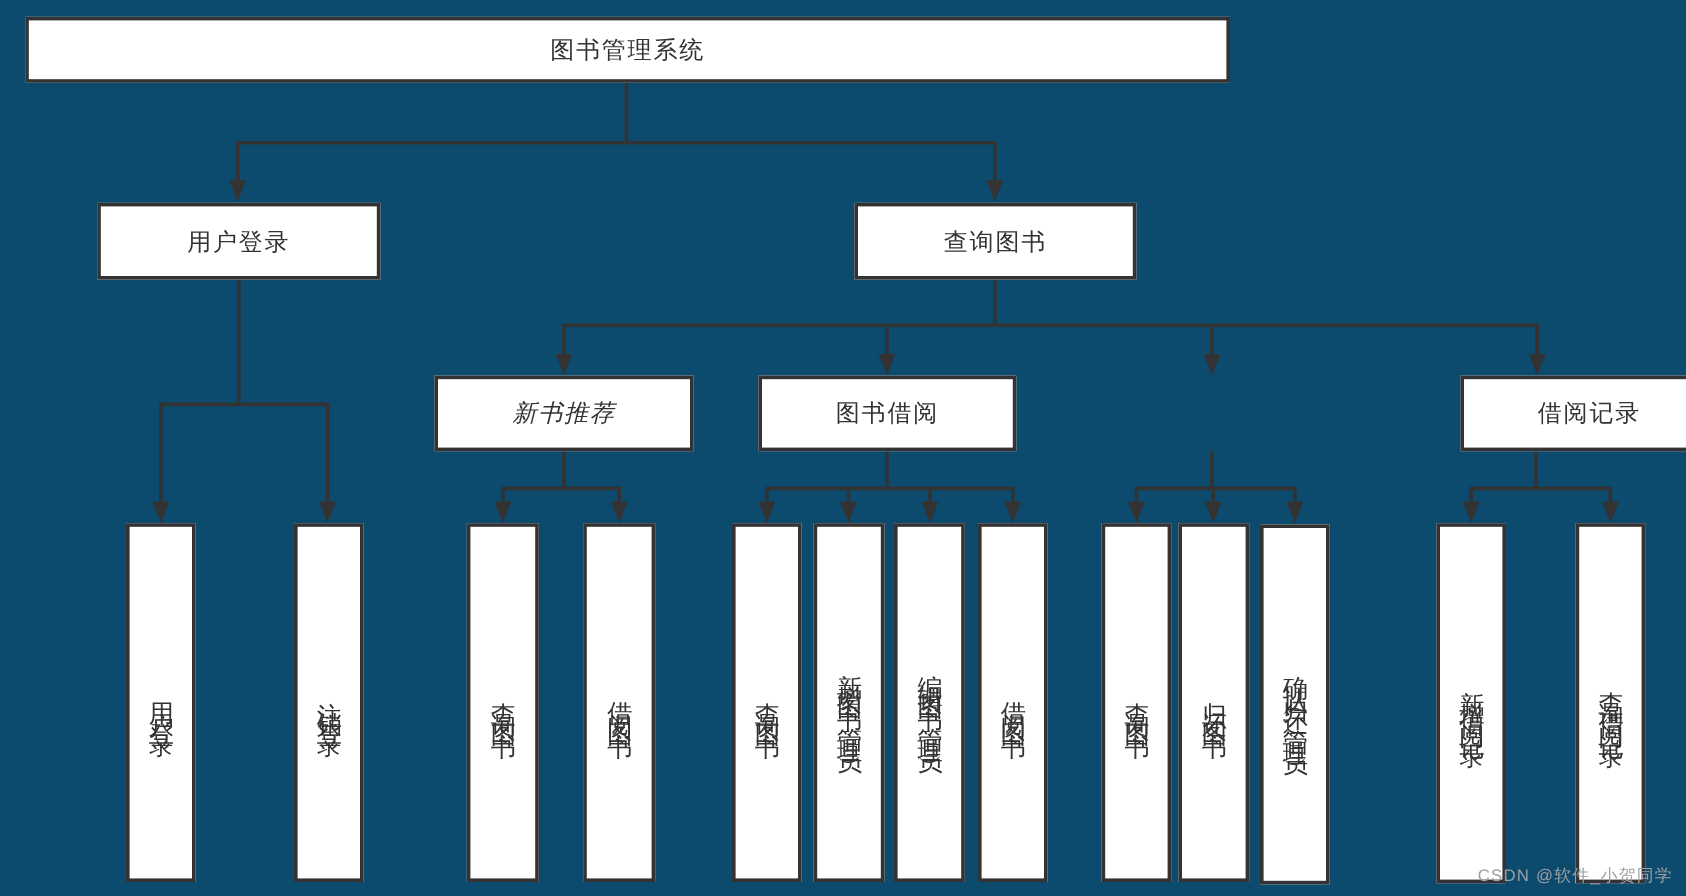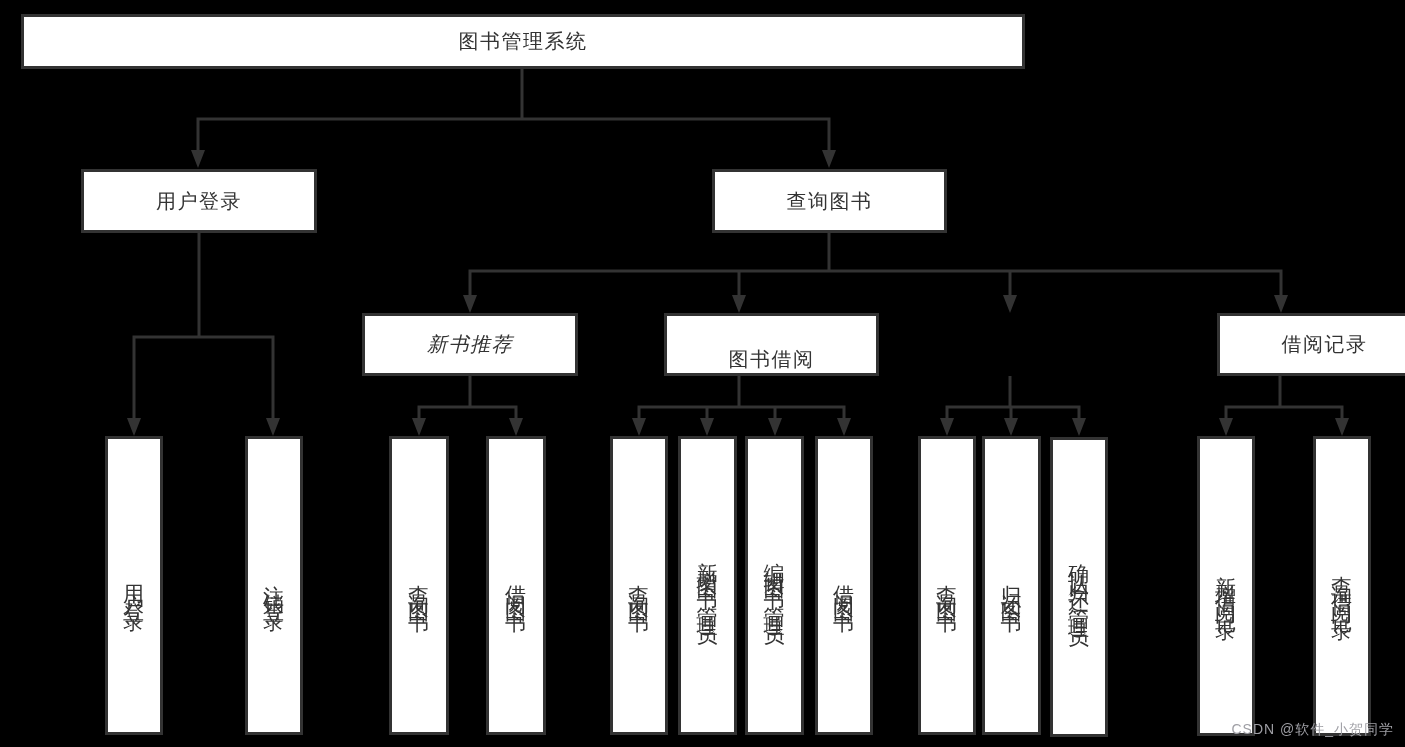--- a/index.html
+++ b/index.html
@@ -1,17 +1,17 @@
 <!DOCTYPE html>
 <html><head>
 <meta charset="utf-8">
 <style>
   html,body{margin:0;padding:0;background:#ffffff;}
   .stage{
-    position:relative;width:1405px;height:747px;background:#000000;
+    position:relative;width:1405px;height:747px;background:#0c4a6e;
     font-family:"Liberation Sans", sans-serif;overflow:hidden;
   }
   .connectors{position:absolute;left:0;top:0;z-index:1;}
   .box{
     position:absolute;box-sizing:border-box;background:#ffffff;
     border:3px solid #333333;display:flex;align-items:center;justify-content:center;
     color:#333333;z-index:2;
   }
   .hlabel{font-size:20px;letter-spacing:1.5px;white-space:nowrap;}
   .leaf .vlabel{
@@ -92,21 +92,21 @@
   <div class="box" style="left:81px;top:169px;width:236px;height:64px;">
     <span class="hlabel">用户登录</span>
   </div>
   <div class="box" style="left:712px;top:169px;width:235px;height:64px;">
     <span class="hlabel">查询图书</span>
   </div>
 
   <div class="box" style="left:362px;top:313px;width:216px;height:63px;font-style:italic;">
     <span class="hlabel">新书推荐</span>
   </div>
-  <div class="box" style="left:664px;top:313px;width:215px;height:63px;align-items:flex-end;">
+  <div class="box" style="left:632px;top:313px;width:215px;height:63px;">
     <span class="hlabel">图书借阅</span>
   </div>
   <div class="box" style="left:1217px;top:313px;width:215px;height:63px;">
     <span class="hlabel">借阅记录</span>
   </div>
 
   <div class="box leaf" style="left:105px;top:436px;width:58px;height:299px;">
     <span class="vlabel">用户登录</span>
   </div>
   <div class="box leaf" style="left:245px;top:436px;width:58px;height:299px;">

